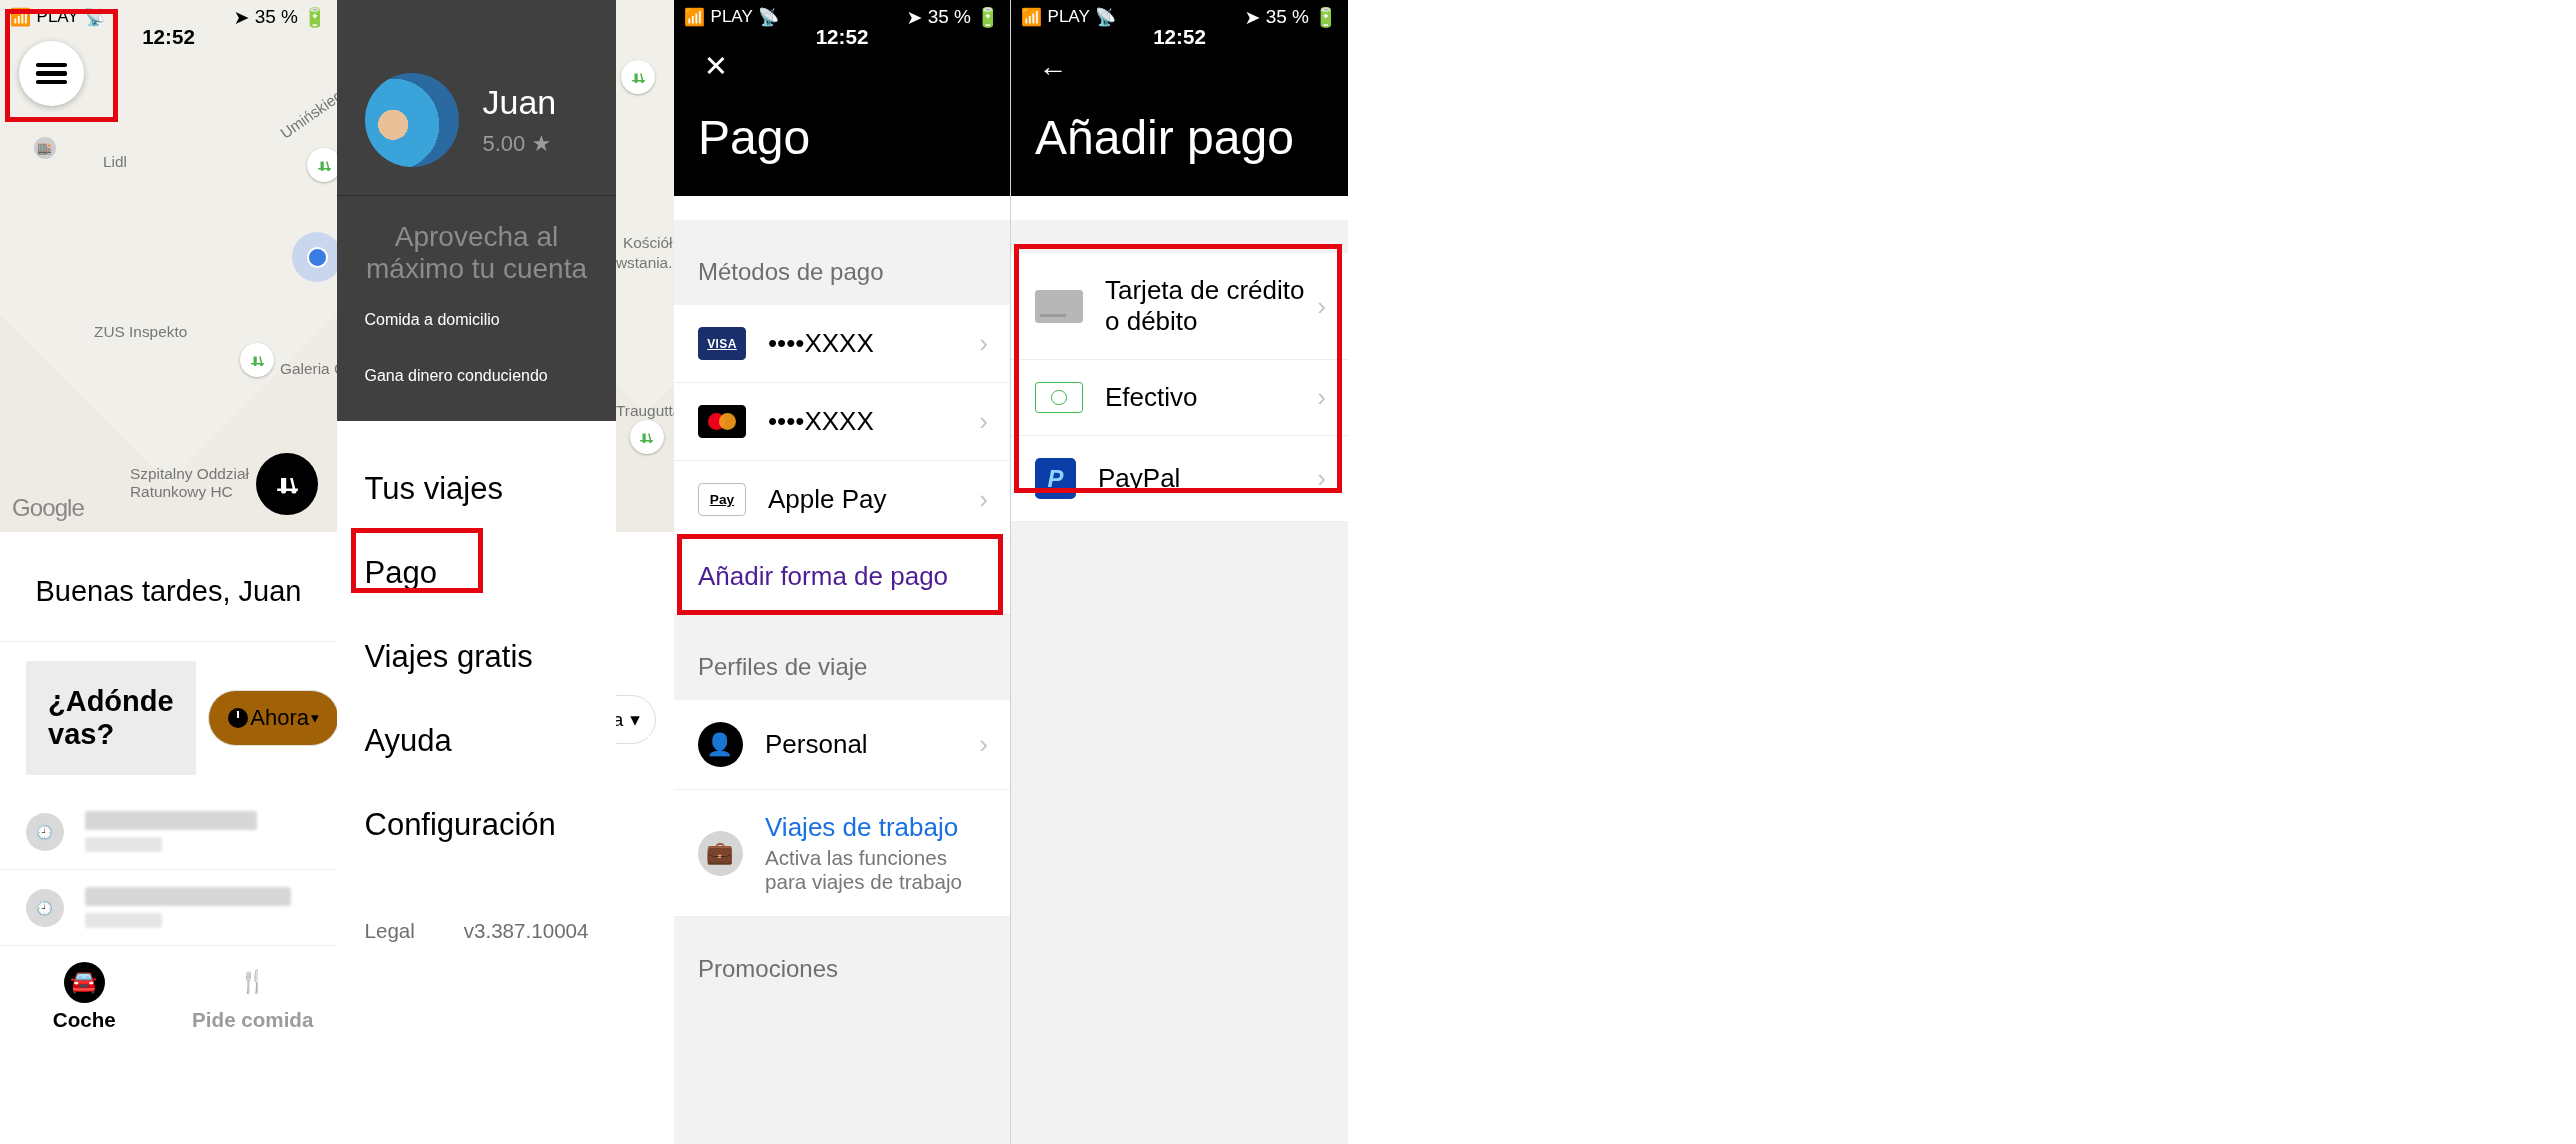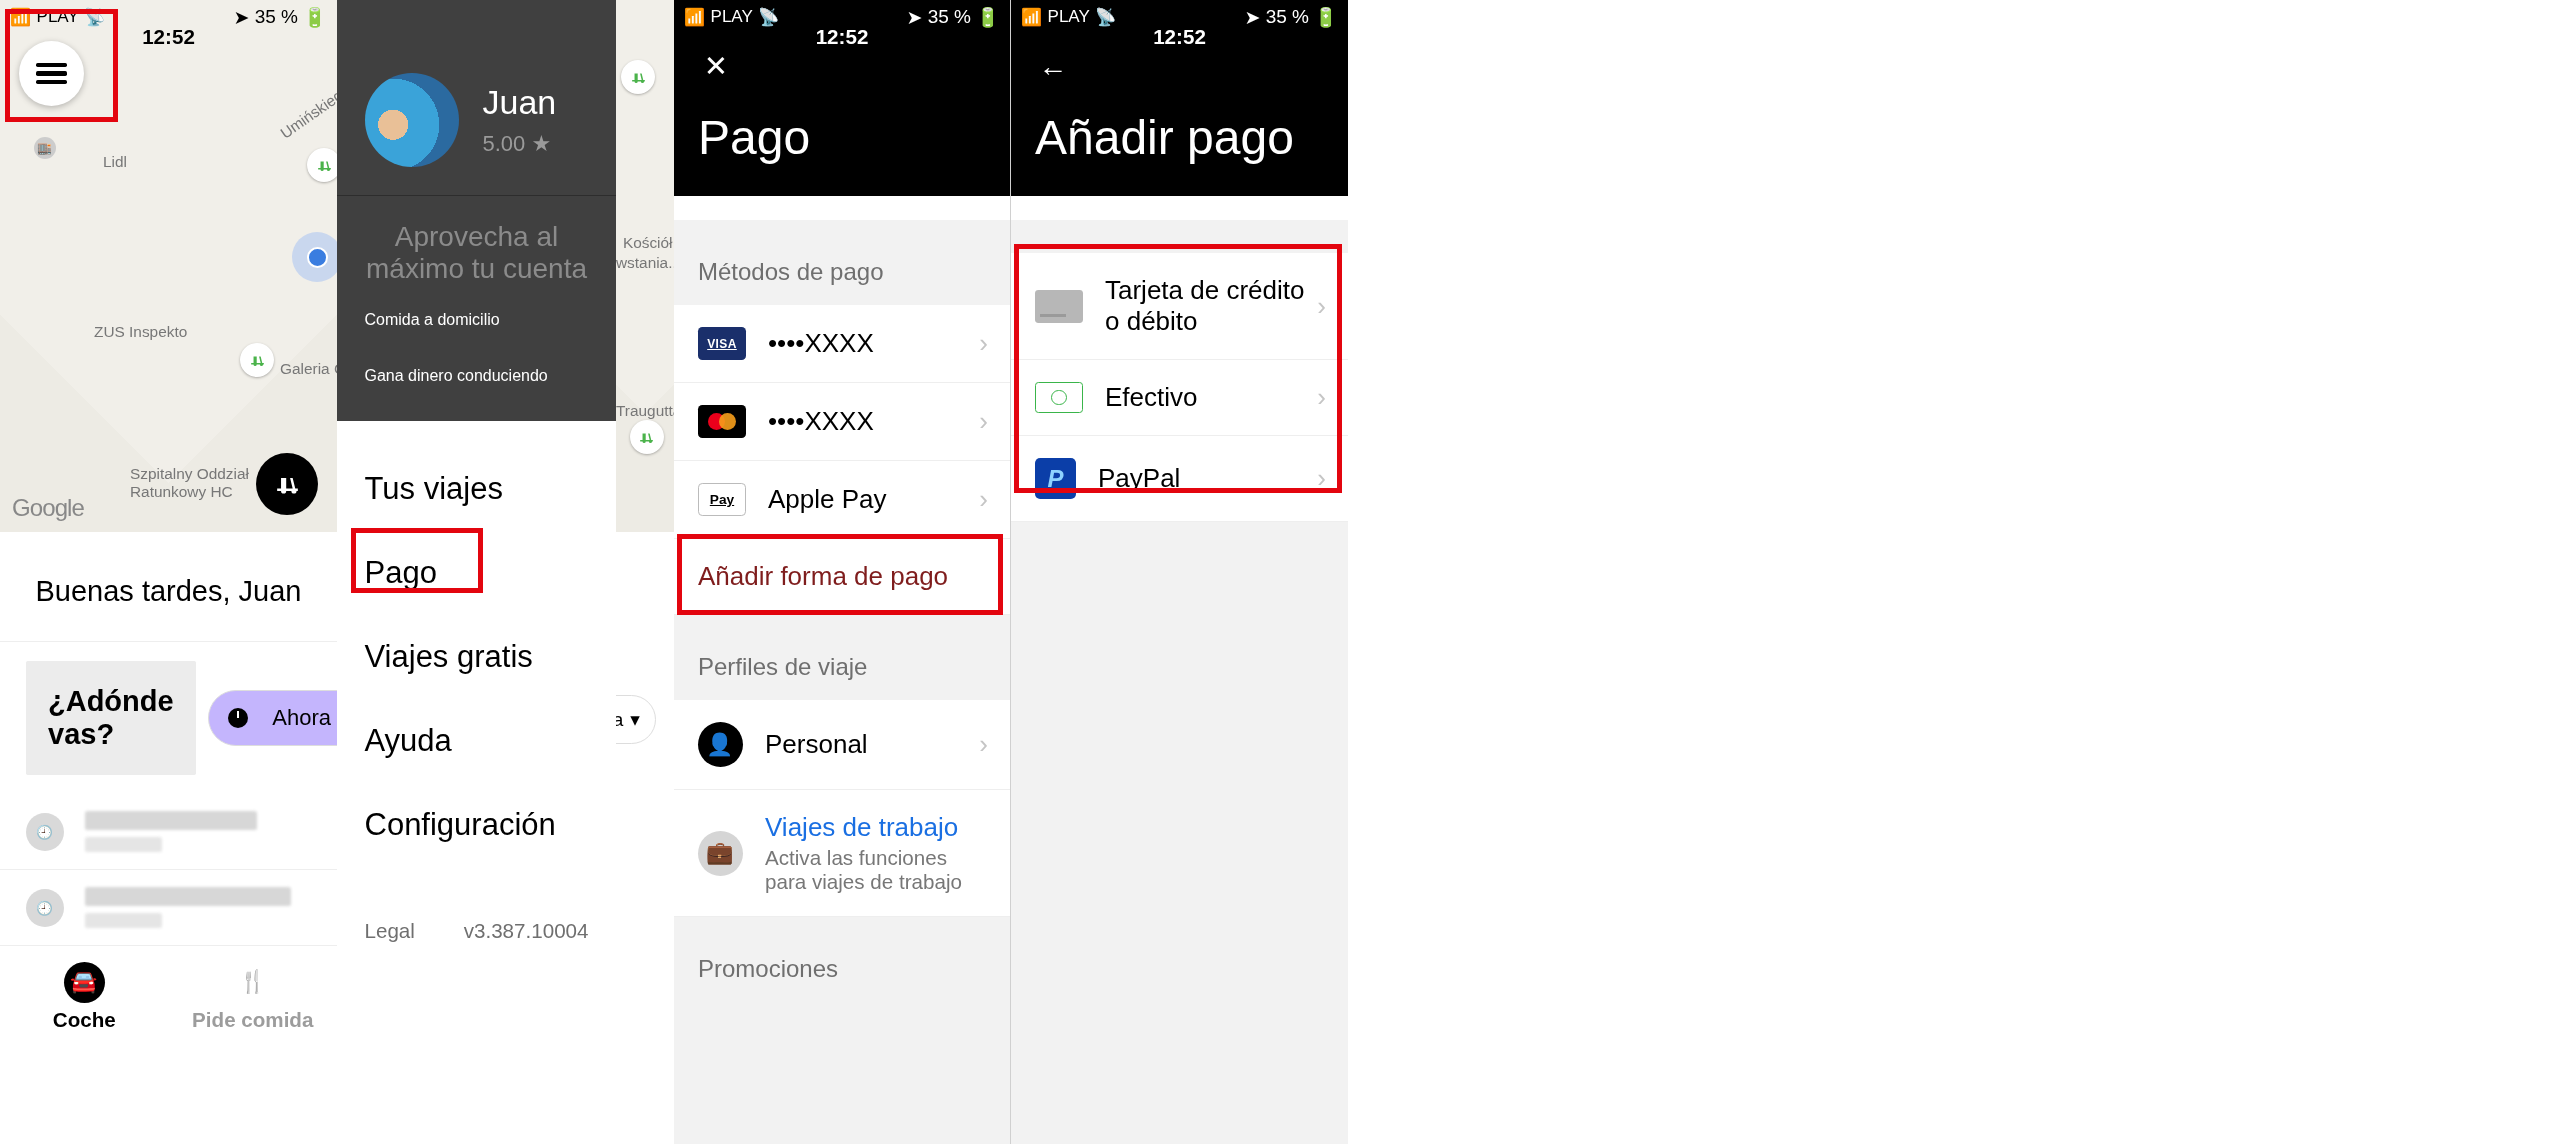--- a/index.html
+++ b/index.html
@@ -41,21 +41,21 @@
   .menu-btn .bars { width: 31px; height: 22px; display: flex; flex-direction: column; justify-content: space-between; }
   .menu-btn .bars span { height: 4.3px; background: #000; border-radius: 1.7px; }
   .highlight { position: absolute; border: 5.1px solid #e3050f; z-index: 50; pointer-events: none; }
 
   
   .sheet { position: absolute; left: 0; right: 0; bottom: 0; background: #fff; padding-top: 24px; }
   .greet { text-align: center; font-size: 29px; font-weight: 500; padding: 19px 4px 33px; }
   .hr { height: 0.9px; background: #eee; }
   .search-row { display: flex; gap: 12px; padding: 19px 26px; align-items: center; }
   .search-box { flex: 1; background: #ececec; border-radius: 1.7px; padding: 24px 22px; font-size: 29px; font-weight: 600; }
-  .now-btn { background: #c4b5fd; border: 0.9px solid #ddd; border-radius: 34px; padding: 13.7px 19px; display: flex; align-items: center; gap: 24px; font-size: 22px; font-weight: 500; }
+  .now-btn { background: #a16207; border: 0.9px solid #ddd; border-radius: 34px; padding: 13.7px 19px; display: flex; align-items: center; gap: 2px; font-size: 22px; font-weight: 500; }
   .now-btn .dot { width: 20.6px; height: 20.6px; background: #000; border-radius: 50%; position: relative; }
   .now-btn .dot::after { content: ""; position: absolute; top: 3.4px; left: 9.4px; width: 1.7px; height: 6.9px; background: #fff; }
   .chev { font-size: 15.4px; }
   .recent { display: flex; align-items: center; gap: 20.6px; padding: 17px 26px; }
   .recent .ico { width: 38px; height: 38px; background: #d9d9d9; border-radius: 50%; display: flex; align-items: center; justify-content: center; }
   .recent .txt .l1 { width: 172px; height: 19px; background: #d7d7d7; border-radius: 2.6px; filter: blur(1.7px); margin-bottom: 6.9px; }
   .recent .txt .l2 { width: 77px; height: 15.4px; background: #e5e5e5; border-radius: 2.6px; filter: blur(1.7px); }
   .tabs { display: flex; border-top: 0.9px solid #eee; }
   .tab { flex: 1; display: flex; flex-direction: column; align-items: center; gap: 5.1px; padding: 15.4px 0 22px; color: #9c9c9c; }
   .tab.active { color: #000; }
@@ -85,21 +85,21 @@
   
   .screen-hdr { background: #000; color: #fff; padding: 48px 24px 31px; }
   .screen-hdr .icon-btn { width: 36px; height: 36px; display: flex; align-items: center; justify-content: center; font-size: 29px; margin-bottom: 26px; }
   .screen-title { font-size: 48px; font-weight: 500; }
   .screen-body { background: #f2f2f2; position: absolute; top: 220px; left: 0; right: 0; bottom: 0; }
   .section-label { padding: 38px 24px 19px; font-size: 24px; color: #6f6f6f; }
   .list-row { background: #fff; display: flex; align-items: center; gap: 22px; padding: 22px 24px; font-size: 26px; position: relative; border-bottom: 0.9px solid #eee; }
   .list-row:last-child { border-bottom: 0; }
   .list-row .chev { position: absolute; right: 22px; color: #c5c5c5; font-size: 26px; }
   .list-row .sub { font-size: 20.6px; color: #777; margin-top: 3.4px; }
-  .list-row.link { color: #7f1d1d; }
+  .list-row.link { color: #4c1d95; }
   .list-row.link-black .title { color: #1a6fe2; }
   .pay-ico { width: 48px; height: 33px; border-radius: 4.3px; display: flex; align-items: center; justify-content: center; font-size: 13.7px; font-weight: 700; flex-shrink: 0; text-decoration: underline; }
   .pay-ico.visa { background: #1a2f6b; color: #fff; font-size: 12px; letter-spacing: 0.4px; }
   .pay-ico.mc { background: #000; position: relative; }
   .pay-ico.mc::before, .pay-ico.mc::after { content: ""; position: absolute; width: 17px; height: 17px; border-radius: 50%; top: 7.7px; }
   .pay-ico.mc::before { background: #eb001b; left: 10.3px; }
   .pay-ico.mc::after { background: #f79e1b; left: 20.6px; opacity: .9; }
   .pay-ico.apay { background: #fff; border: 0.9px solid #bbb; color: #000; font-size: 13.7px; }
   .round-ico { width: 45px; height: 45px; border-radius: 50%; background: #000; color: #fff; display: flex; align-items: center; justify-content: center; font-size: 22px; flex-shrink: 0; }
   .round-ico.gray { background: #d5d5d5; color: #fff; }

